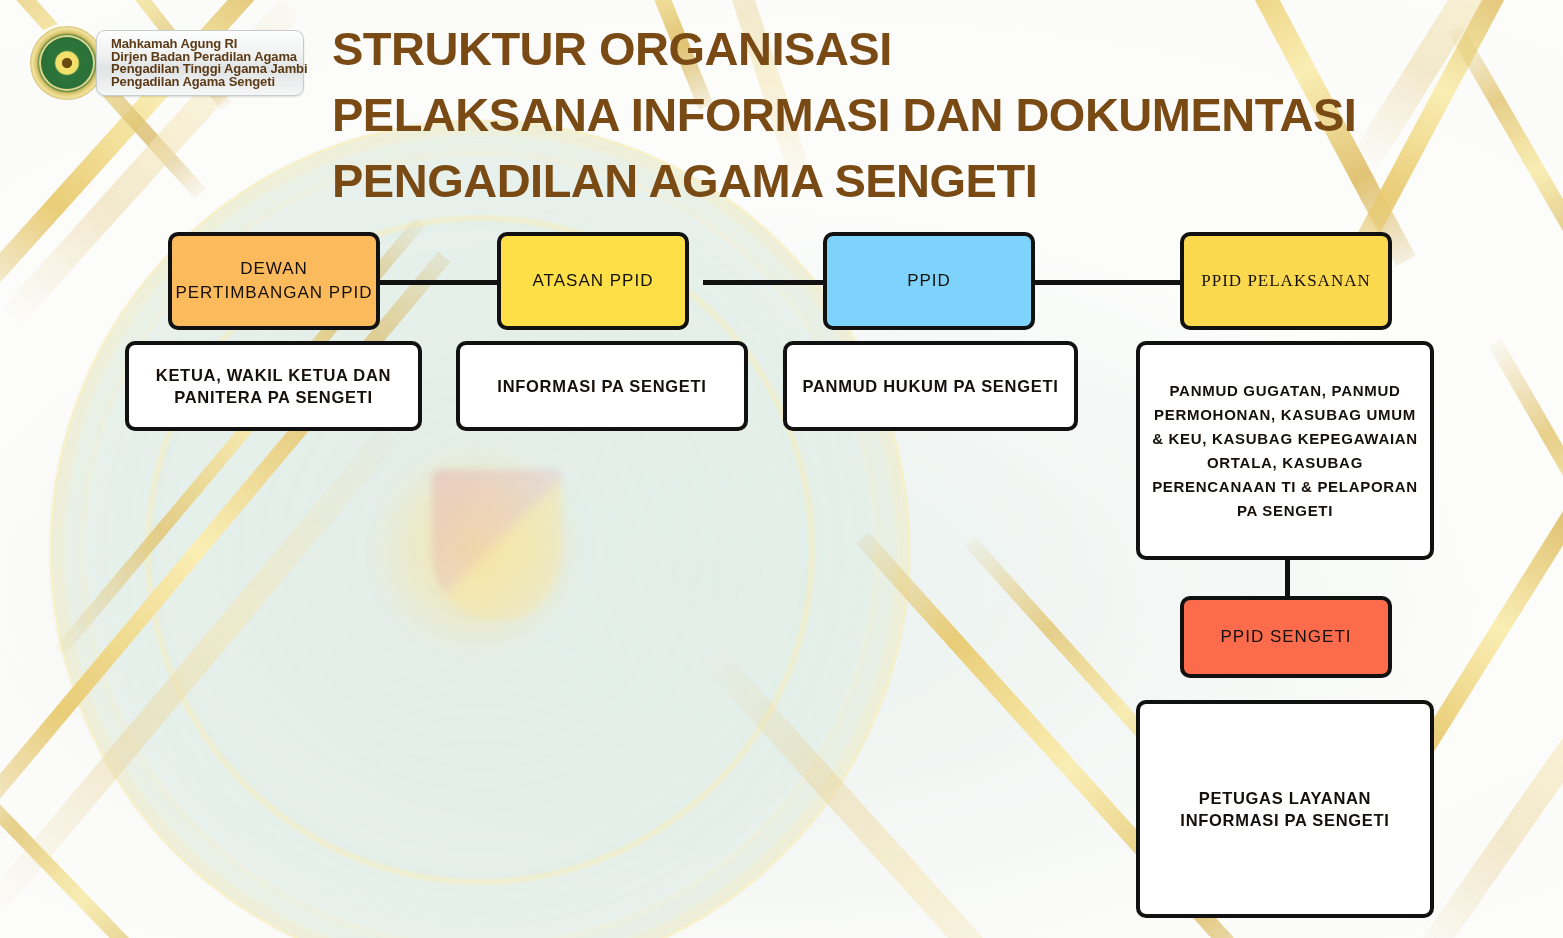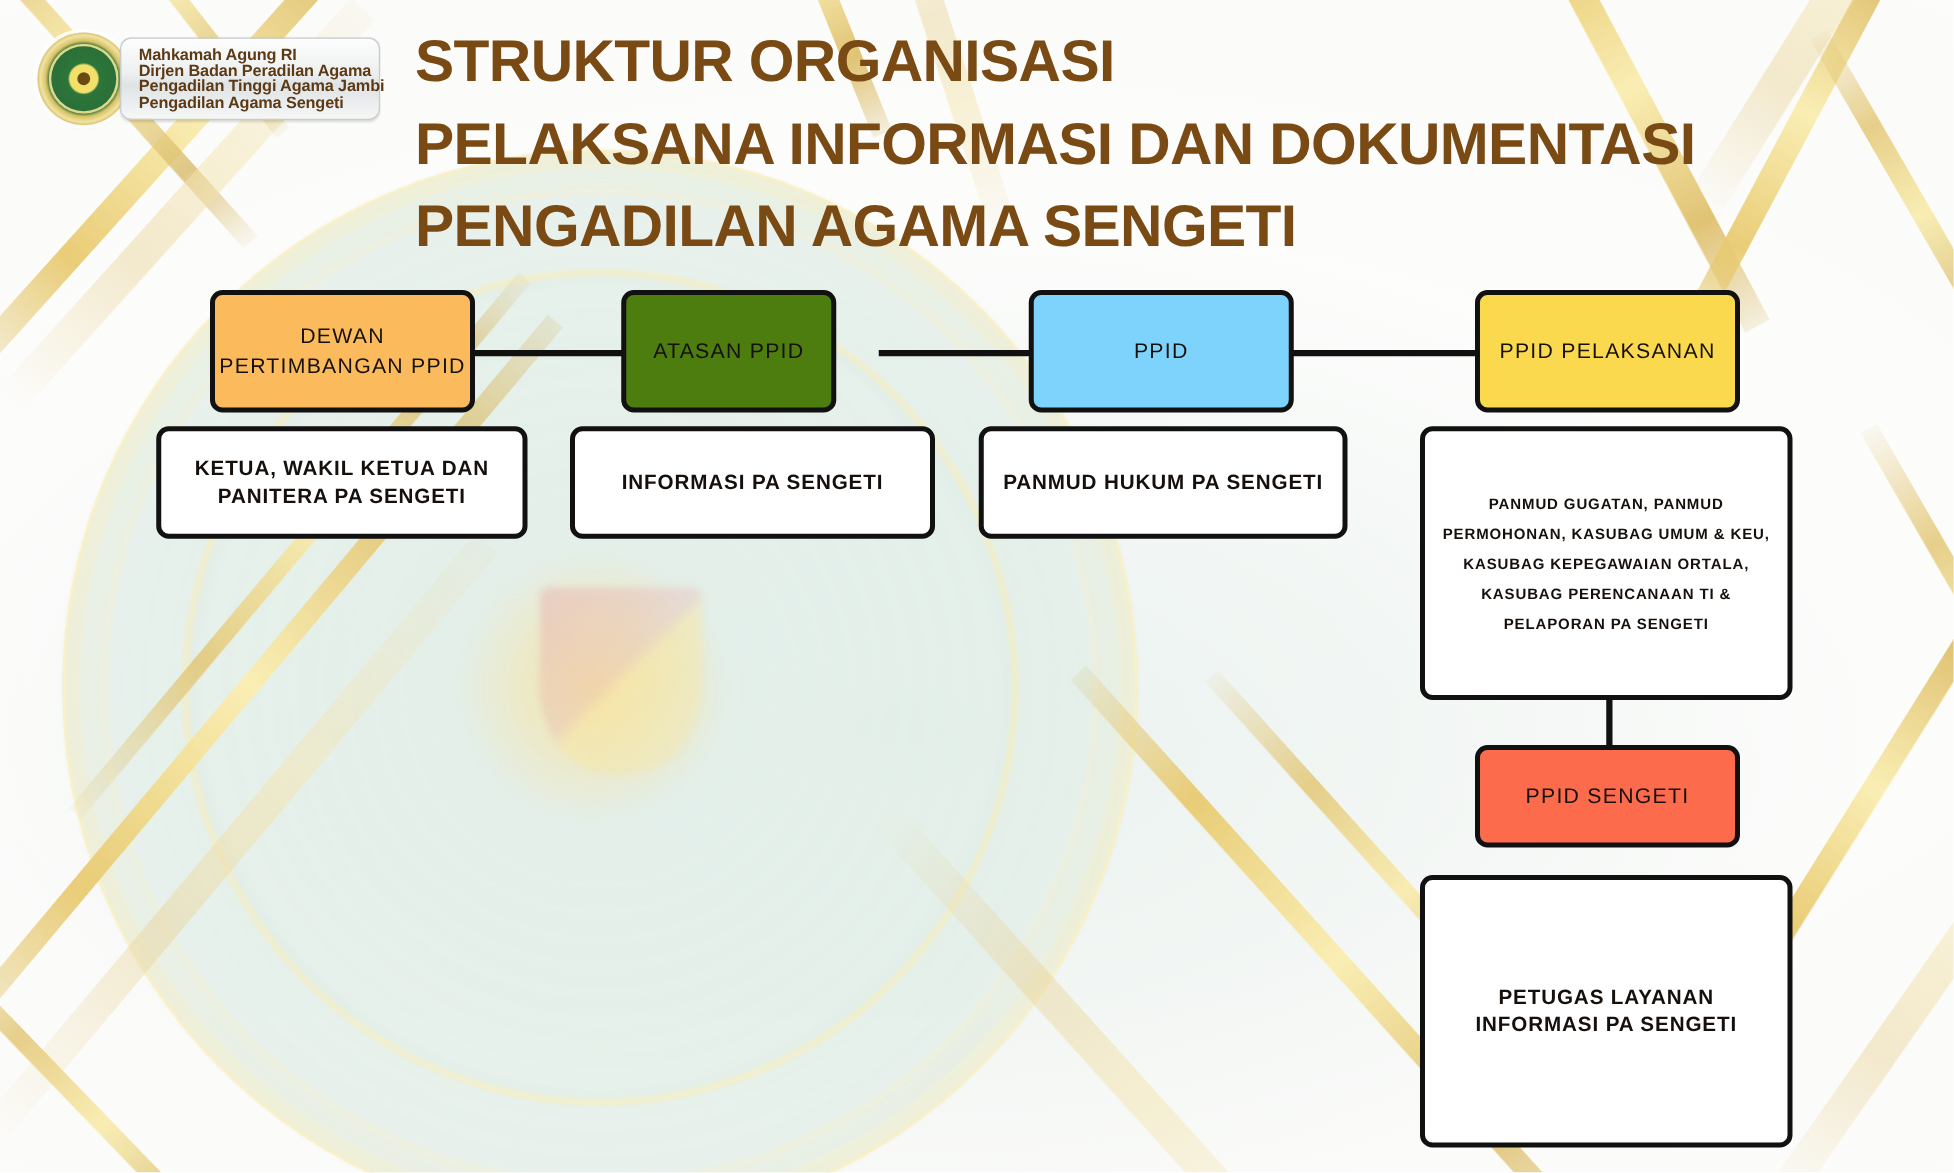--- a/index.html
+++ b/index.html
@@ -171,21 +171,21 @@
   }
   .node.detail {
     background: #ffffff;
     font-size: 16.5px;
     font-weight: bold;
     letter-spacing: 0.7px;
     line-height: 22px;
     padding: 6px 10px;
   }
   .node.detail.big {
-    font-size: 12px;
+    font-size: 15px;
     line-height: 24px;
   }
   .connector {
     position: absolute;
     background: #111111;
   }
 </style>
 </head>
 <body>
 
@@ -245,29 +245,29 @@
 
   <div class="connector" style="left:376px; top:280px; width:130px; height:5px;"></div>
   <div class="connector" style="left:703px; top:280px; width:128px; height:5px;"></div>
   <div class="connector" style="left:1030px; top:280px; width:158px; height:5px;"></div>
   <div class="connector" style="left:1285px; top:556px; width:5px; height:45px;"></div>
 
   <div class="node tier1" style="left:168px; top:232px; width:212px; height:98px; background:#FBBB5C;">
     <span>DEWAN PERTIMBANGAN PPID</span>
   </div>
 
-  <div class="node tier1" style="left:497px; top:232px; width:172px; height:98px; background:#4d7c0f;">
+  <div class="node tier1" style="left:497px; top:232px; width:192px; height:98px; background:#fde047;">
     <span>ATASAN PPID</span>
   </div>
 
   <div class="node tier1" style="left:823px; top:232px; width:212px; height:98px; background:#7dd3fc;">
     <span>PPID</span>
   </div>
 
-  <div class="node tier1" style="left:1180px; top:232px; width:212px; height:98px; background:#FBD94E;">
+  <div class="node tier1" style="left:1180px; top:232px; width:212px; height:98px; background:#FBD94E;font-family:Liberation Serif, serif;">
     <span>PPID PELAKSANAN</span>
   </div>
 
   <div class="node detail" style="left:125px; top:341px; width:297px; height:90px;">
     <span>KETUA, WAKIL KETUA DAN PANITERA PA SENGETI</span>
   </div>
 
   <div class="node detail" style="left:456px; top:341px; width:292px; height:90px;">
     <span>INFORMASI PA SENGETI</span>
   </div>

